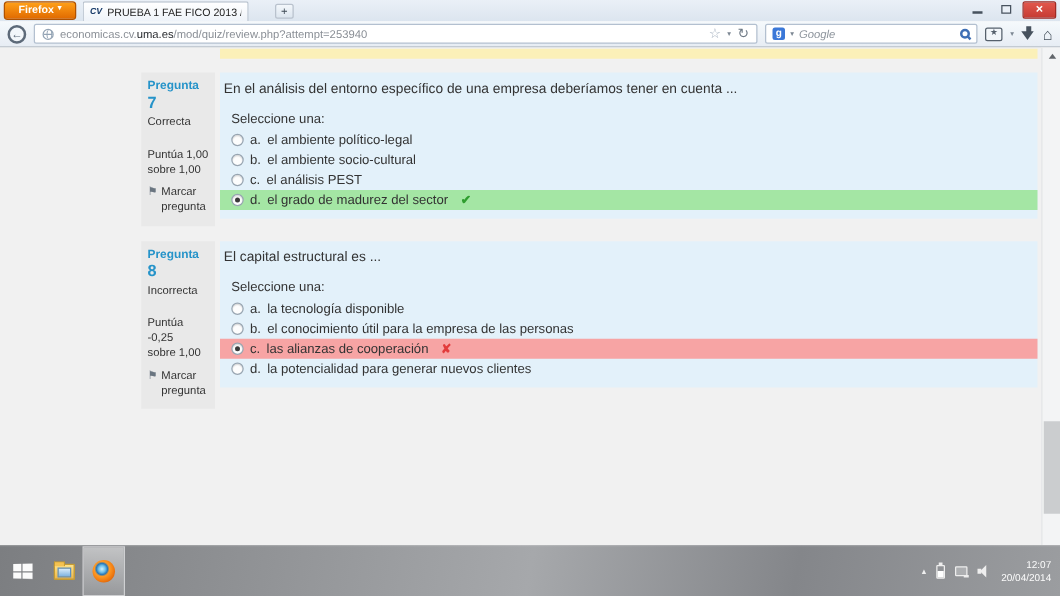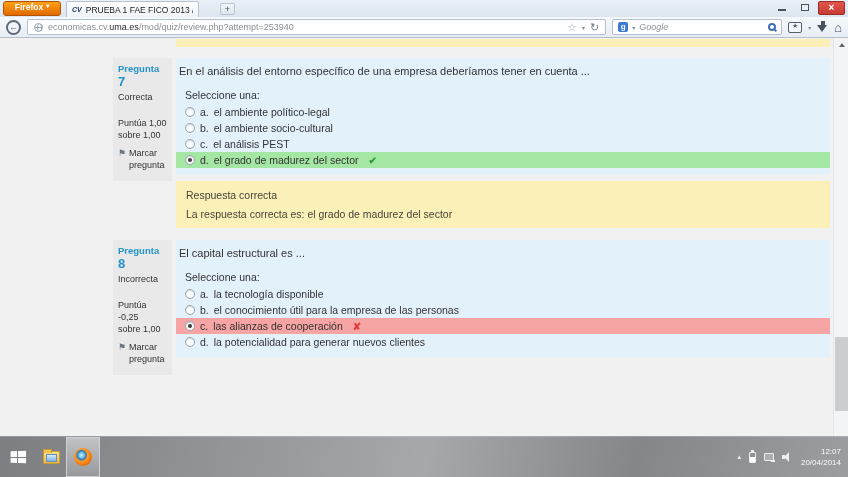--- a/index.html
+++ b/index.html
@@ -221,24 +221,20 @@
 
           </div>
                 <div class="option opt-correct">
             <span class="radio checked"></span>
             <span class="opt-key">d.</span>
             <span class="opt-text">el grado de madurez del sector</span>
             <span class="mark mark-green">✔</span>
           </div>
               </div>
       </div>
-      <div class="outcome">
-        <div class="outcome-l1">Respuesta correcta</div>
-        <div class="outcome-l2">La respuesta correcta es: el grado de madurez del sector</div>
-      </div>
     </div>
   </div>
         <div class="question">
     <div class="info">
       <div class="q-label"><span>Pregunta</span> <span class="q-num">8</span></div>
       <div class="q-status">Incorrecta</div>
       <div class="q-grade">
         <div>Puntúa -0,25</div>
         <div>sobre 1,00</div>
       </div>

